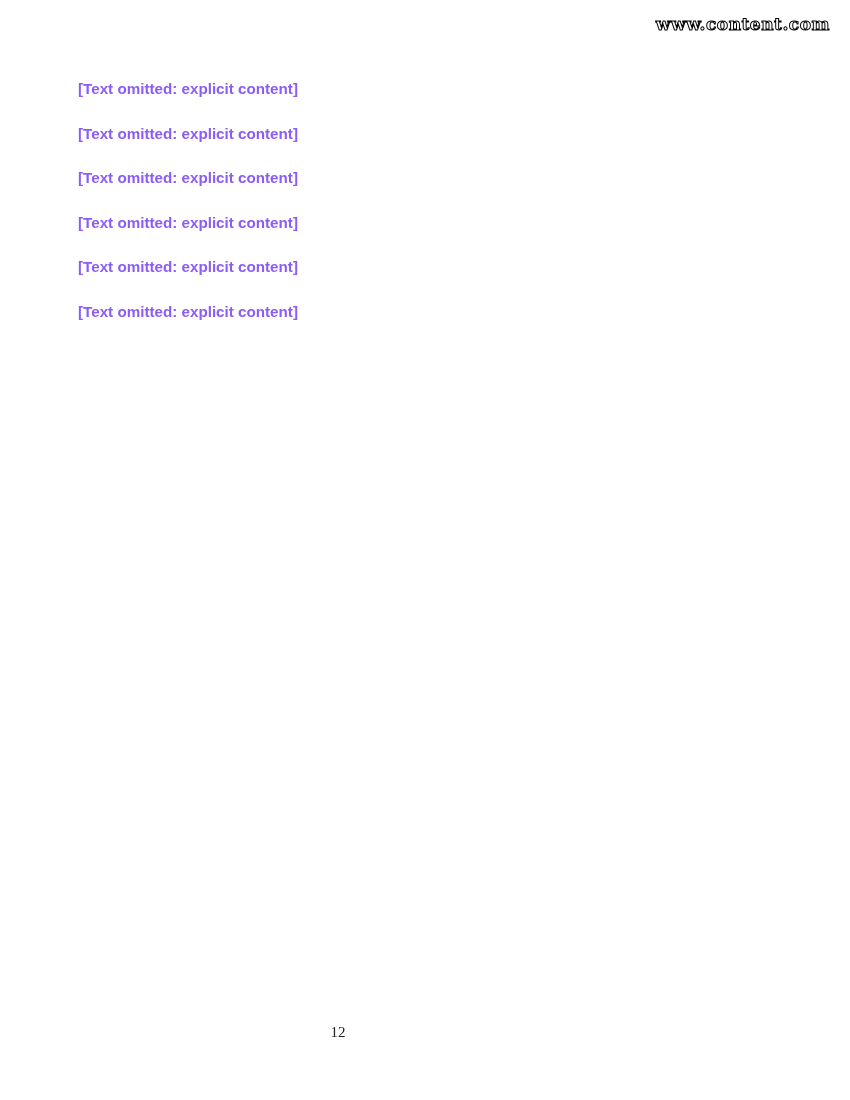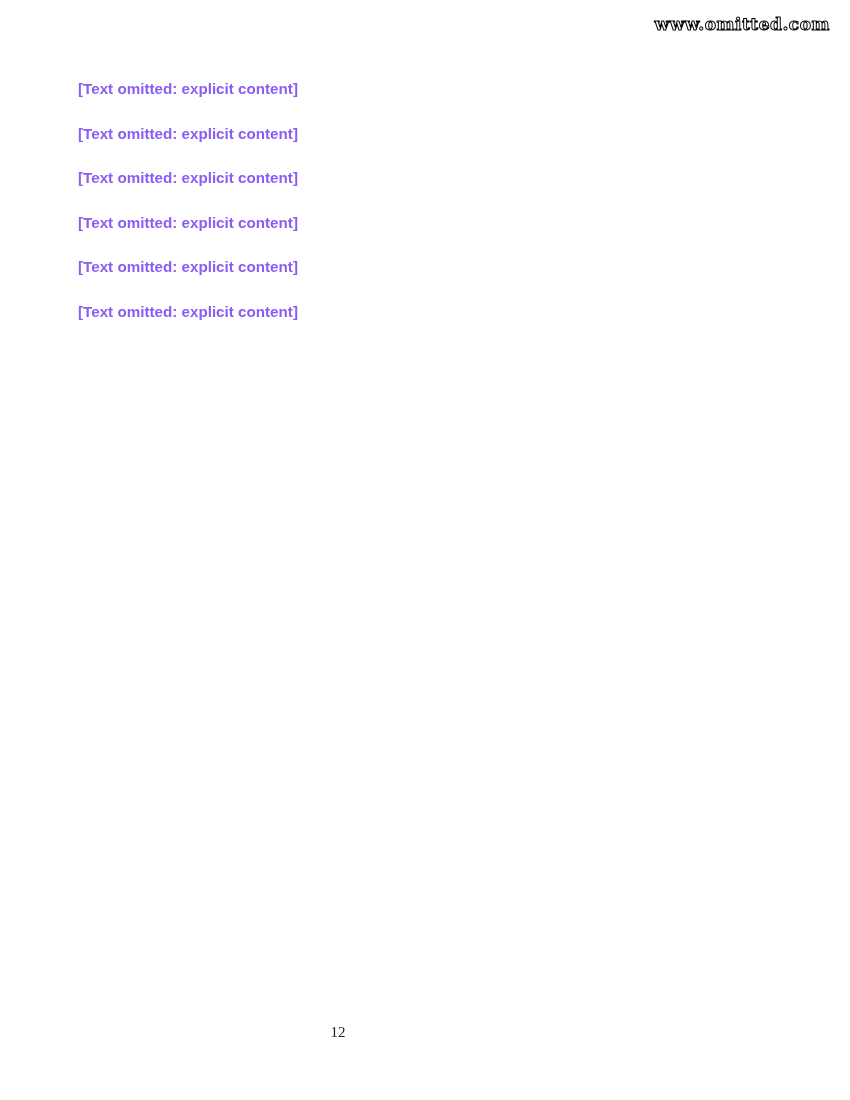--- a/index.html
+++ b/index.html
@@ -6,21 +6,21 @@
     .page { position:relative; width:850px; height:1100px; background:#fff; overflow:hidden; }
     .watermark { position:absolute; top:14px; right:20px; font-family:"DejaVu Serif", serif; font-weight:bold; font-size:17px; color:#fff; -webkit-text-stroke:1px #000; letter-spacing:0.5px; }
     .body { position:absolute; left:78px; top:78px; width:700px; font-family:"Liberation Sans", sans-serif; font-weight:bold; font-size:15.2px; line-height:22.5px; color:#8b5cf6; text-align:justify; }
     .para { margin:0 0 22px 0; }
     .page-number { position:absolute; top:1024px; left:0; width:676px; text-align:center; font-family:"Liberation Serif", serif; font-size:15px; color:#222; }
   </style>
 </head>
 <body>
 
 <div class="page">
-  <div class="watermark">www.omitted.com</div>
+  <div class="watermark">www.content.com</div>
   <div class="body">
     <p class="para">[Text omitted: explicit content]</p>
     <p class="para">[Text omitted: explicit content]</p>
     <p class="para">[Text omitted: explicit content]</p>
     <p class="para">[Text omitted: explicit content]</p>
     <p class="para">[Text omitted: explicit content]</p>
     <p class="para">[Text omitted: explicit content]</p>
   </div>
   <div class="page-number">12</div>
 </div>

